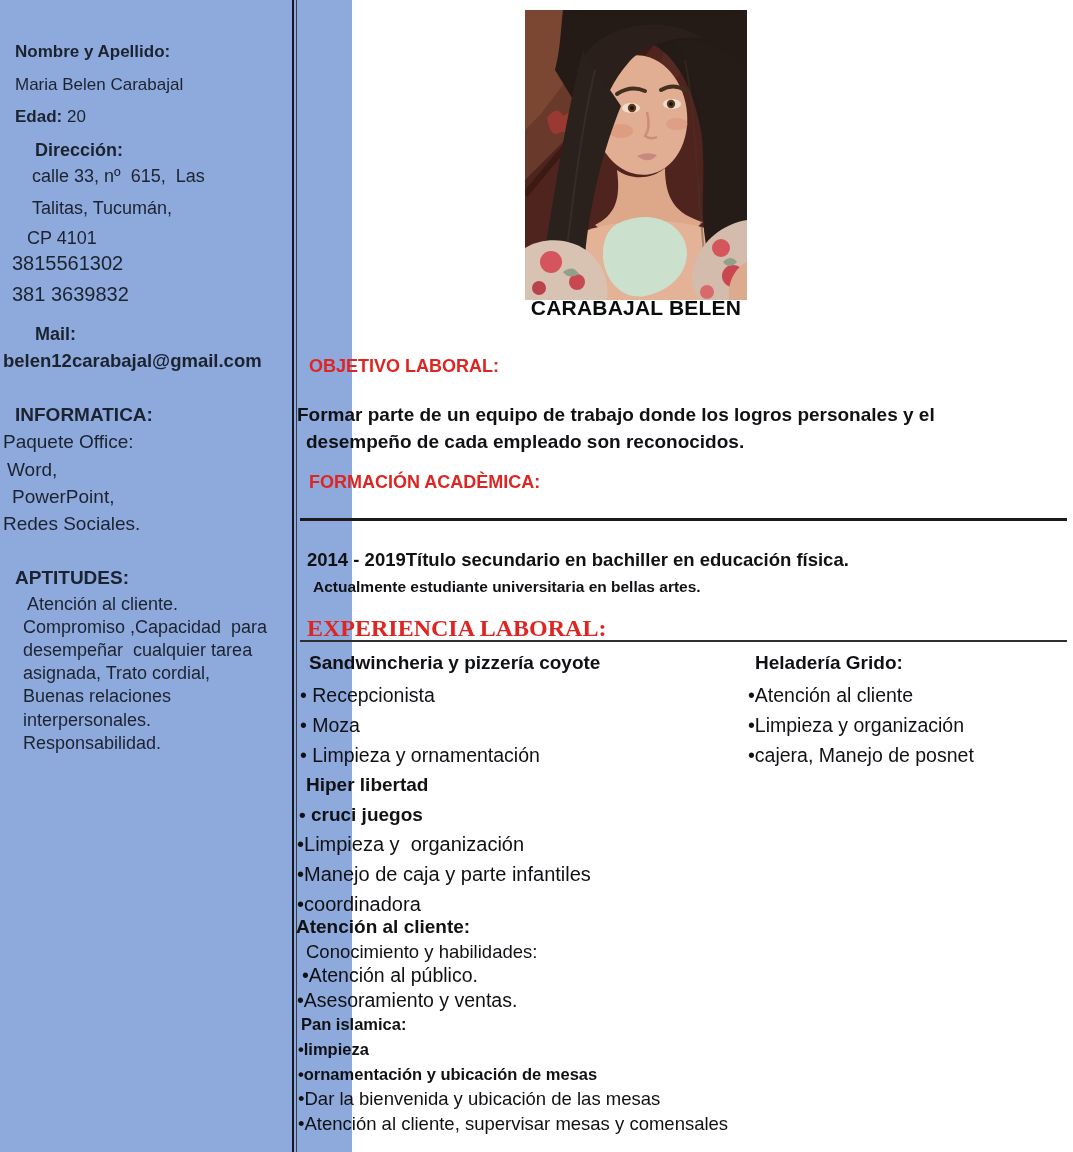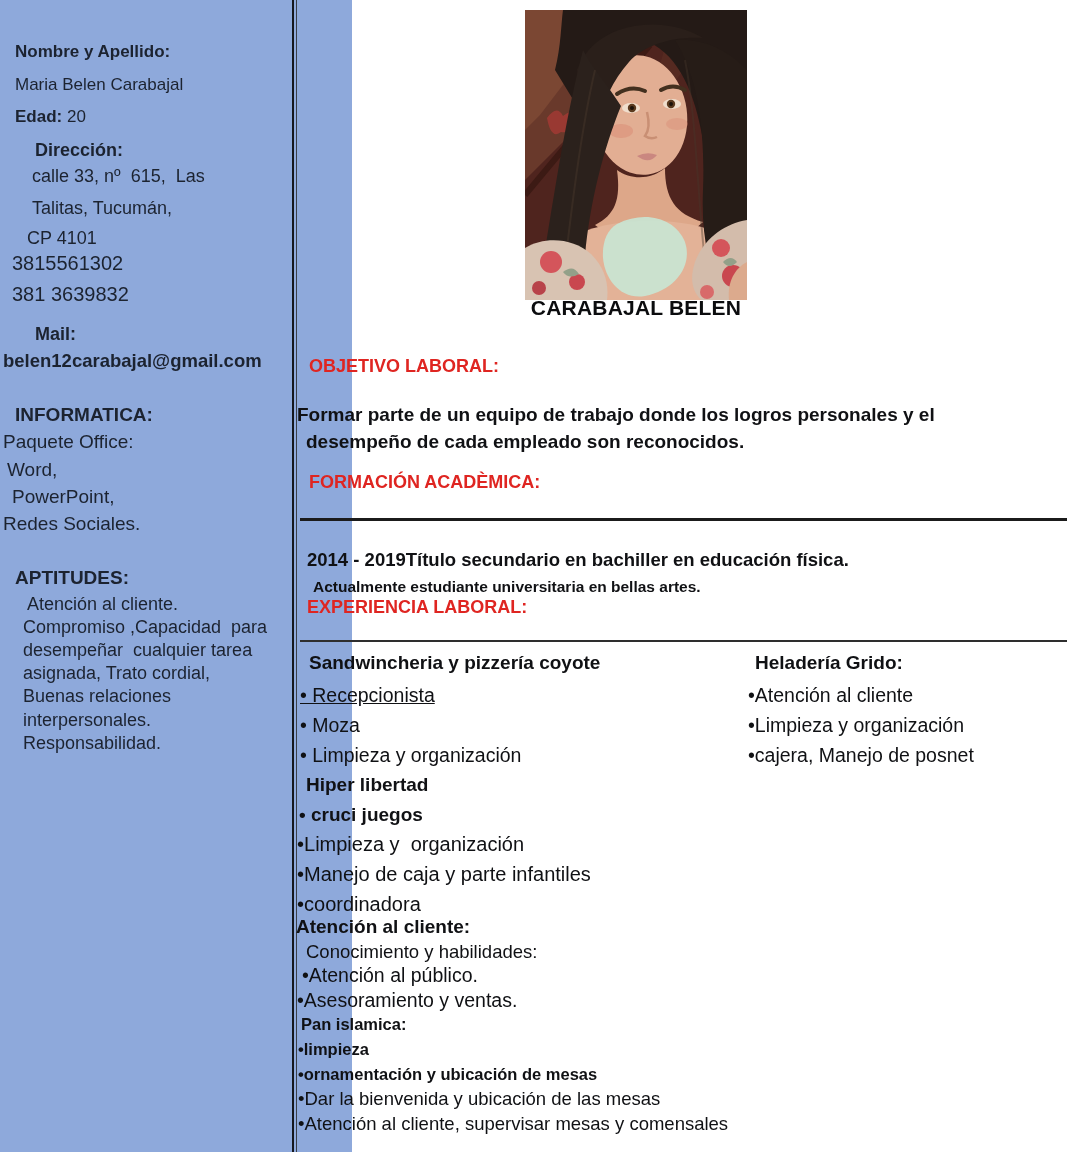--- a/index.html
+++ b/index.html
@@ -126,27 +126,27 @@
 <div class="abs red bold" style="left:309px;top:356px;font-size:18px;">OBJETIVO LABORAL:</div>
 <div class="abs bold" style="left:297px;top:404px;font-size:19px;">Formar parte de un equipo de trabajo donde los logros personales y el</div>
 <div class="abs bold" style="left:306px;top:431px;font-size:19px;">desempeño de cada empleado son reconocidos.</div>
 
 <div class="abs red bold" style="left:309px;top:472px;font-size:18px;">FORMACIÓN ACADÈMICA:</div>
 <div class="hline" style="left:300px;top:518px;width:767px;height:3px;"></div>
 
 <div class="abs bold" style="left:307px;top:549px;font-size:18.5px;">2014 - 2019Título secundario en bachiller en educación física.</div>
 <div class="abs bold" style="left:313px;top:578px;font-size:15.5px;">Actualmente estudiante universitaria en bellas artes.</div>
 
-<div class="abs red bold" style="left:307px;top:597px;font-size:18px;">EXPERIENCIA LABORAL:</div>
+<div class="abs red bold" style="left:307px;top:615px;font-size:24px;font-family:Liberation Serif, serif;">EXPERIENCIA LABORAL:</div>
 <div class="hline" style="left:300px;top:640px;width:767px;height:2px;background:#2e2e2e;"></div>
 
 <div class="abs bold" style="left:309px;top:652px;font-size:19px;">Sandwincheria y pizzería coyote</div>
-<div class="abs" style="left:300px;top:684px;font-size:19.5px;text-decoration:underline;">• Recepcionista</div>
+<div class="abs" style="left:300px;top:684px;font-size:19.5px;">• Recepcionista</div>
 <div class="abs" style="left:300px;top:714px;font-size:19.5px;">• Moza</div>
-<div class="abs" style="left:300px;top:744px;font-size:19.5px;">• Limpieza y organización</div>
+<div class="abs" style="left:300px;top:744px;font-size:19.5px;">• Limpieza y ornamentación</div>
 
 <div class="abs bold" style="left:755px;top:652px;font-size:19px;">Heladería Grido:</div>
 <div class="abs" style="left:748px;top:684px;font-size:19.5px;">•Atención al cliente</div>
 <div class="abs" style="left:748px;top:714px;font-size:19.5px;">•Limpieza y organización</div>
 <div class="abs" style="left:748px;top:744px;font-size:19.5px;">•cajera, Manejo de posnet</div>
 
 <div class="abs bold" style="left:306px;top:774px;font-size:19px;">Hiper libertad</div>
 <div class="abs bold" style="left:299px;top:804px;font-size:19px;">• cruci juegos</div>
 <div class="abs" style="left:297px;top:833px;font-size:20px;">•Limpieza y  organización</div>
 <div class="abs" style="left:297px;top:863px;font-size:20px;">•Manejo de caja y parte infantiles</div>

